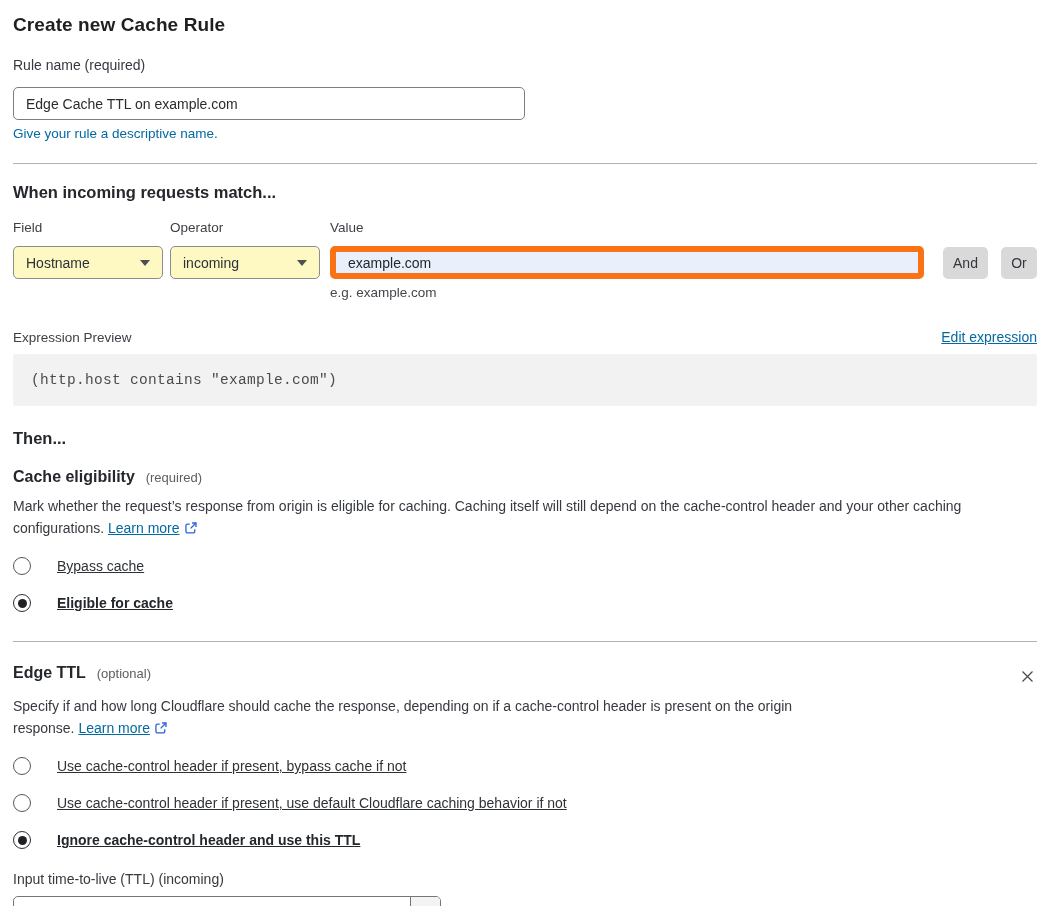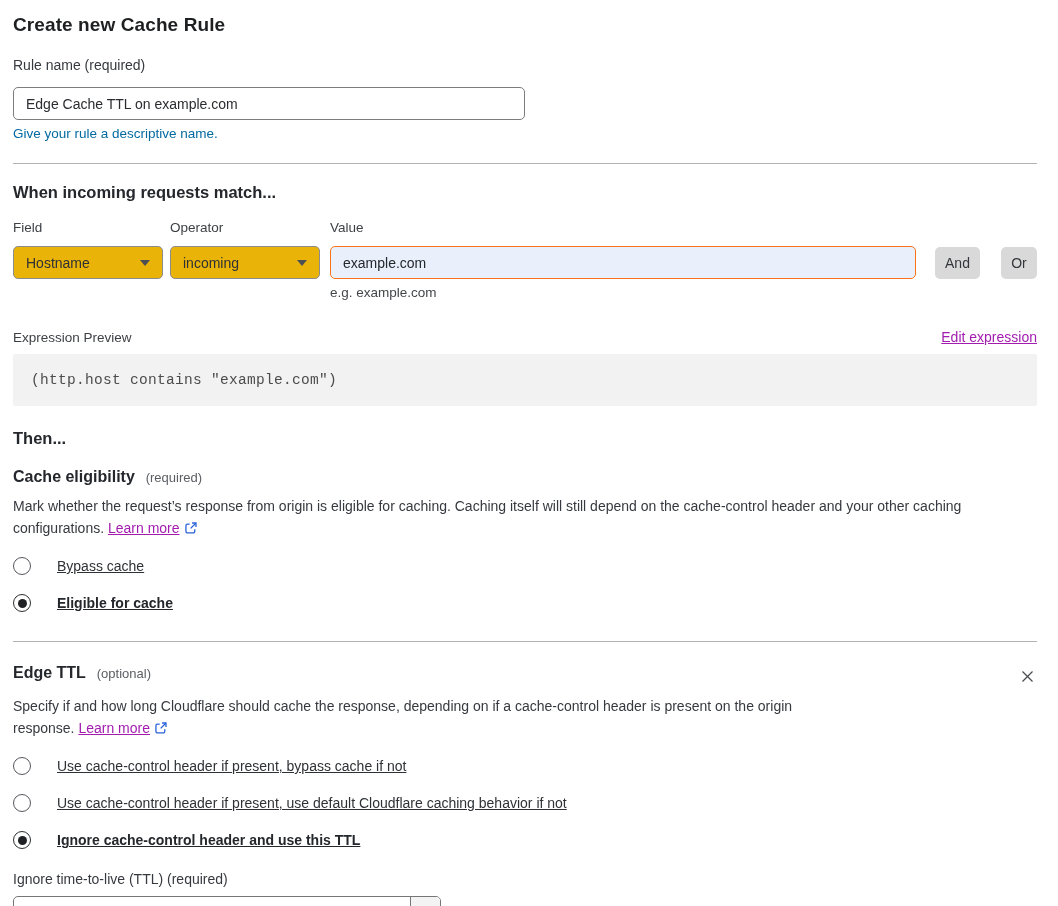--- a/index.html
+++ b/index.html
@@ -31,49 +31,49 @@
 
   hr.divider { border: none; border-top: 1px solid #b2b2b2; margin-top: 22px; }
 
   .match-section { margin-top: 19px; }
   .control-labels { display: flex; margin-top: 18px; font-size: 13.5px; color: #3c3f44; }
   .control-labels .lbl-field { width: 157px; }
   .control-labels .lbl-operator { width: 160px; }
 
   .controls-row { display: flex; margin-top: 11px; align-items: center; }
   .select-box {
-    height: 33px; border: 1px solid #8c8c8c; border-radius: 5px; background: #eab308;
+    height: 33px; border: 1px solid #8c8c8c; border-radius: 5px; background: #fef9c3;
     display: flex; align-items: center; justify-content: space-between;
     padding: 0 12px; font-size: 14px; color: #2e3135; cursor: pointer;
   }
   .select-field { width: 150px; margin-right: 7px; }
   .select-operator { width: 150px; margin-right: 10px; }
   .caret-down {
     width: 0; height: 0;
     border-left: 5px solid transparent; border-right: 5px solid transparent;
     border-top: 6px solid #4c4f54;
   }
   .value-input {
-    flex: 1; height: 33px; border: 1px solid #f97316; border-radius: 5px;
+    flex: 1; height: 33px; border: 6px solid #f97316; border-radius: 5px;
     background: #e9f0fc; padding: 0 12px; font-size: 14px; color: #24272b;
     font-family: "Liberation Sans", "DejaVu Sans", sans-serif; outline: none;
     margin-right: 19px;
   }
   .logic-btn {
     height: 32px; border: none; border-radius: 5px; background: #d9d9d9;
     color: #33363b; font-size: 14px; font-family: "Liberation Sans", "DejaVu Sans", sans-serif;
     cursor: pointer;
   }
-  .btn-and { width: 45px; margin-right: 21px; }
+  .btn-and { width: 45px; margin-right: 13px; }
   .btn-or { width: 36px; }
   .value-help { margin-top: 6px; margin-left: 317px; font-size: 13.5px; color: #43464b; }
 
   .expression-row { display: flex; justify-content: space-between; align-items: baseline; margin-top: 29px; }
   .expression-label { font-size: 13.5px; color: #3c3f44; }
-  a.text-link { color: #a21caf; text-decoration: underline; font-size: 14px; cursor: pointer; }
+  a.text-link { color: #0369a1; text-decoration: underline; font-size: 14px; cursor: pointer; }
   .expression-box {
     margin-top: 9px; height: 52px; background: #f2f2f2; border-radius: 2px;
     display: flex; align-items: center; padding: 0 18px;
     font-family: "Liberation Mono", "DejaVu Sans Mono", monospace;
     font-size: 14.5px; color: #4c4c4c; letter-spacing: .3px;
   }
 
   .then-heading { margin-top: 23px; }
 
   .rule-block { margin-top: 20px; }
@@ -219,21 +219,21 @@
         <span class="radio-circle"></span>
         <span class="radio-label">Use cache-control header if present, use default Cloudflare caching behavior if not</span>
       </div>
       <div class="radio-row selected">
         <span class="radio-circle"></span>
         <span class="radio-label">Ignore cache-control header and use this TTL</span>
       </div>
     </div>
 
     <div class="ttl-group">
-      <div class="field-label">Ignore time-to-live (TTL) (required)</div>
+      <div class="field-label">Input time-to-live (TTL) (incoming)</div>
       <div class="ttl-select">
         <div class="ttl-select-value">1 day</div>
         <div class="ttl-select-arrow">
           
         </div>
       </div>
     </div>
   </div>
 
 </div>

